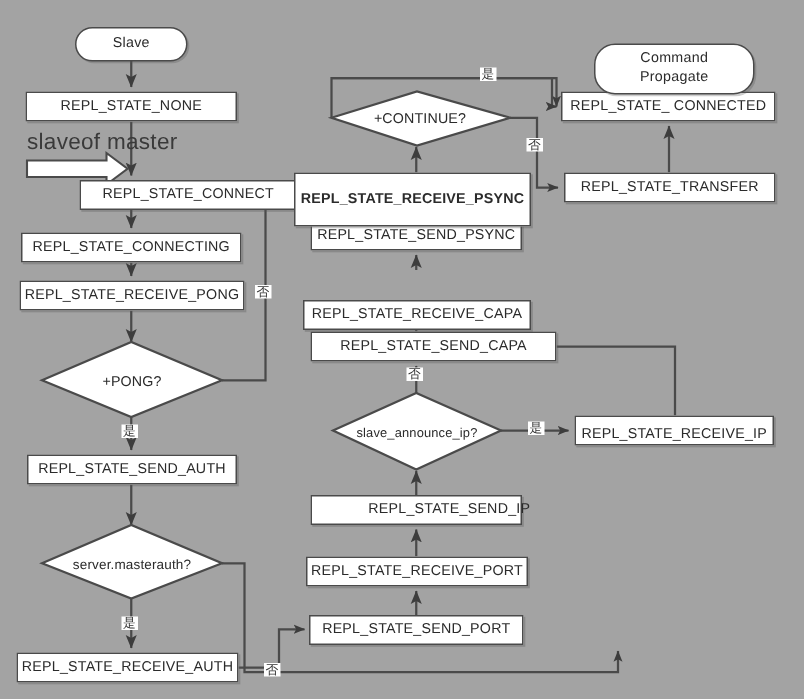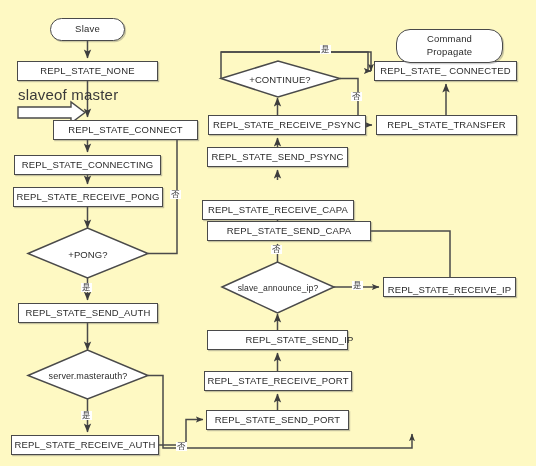--- a/index.html
+++ b/index.html
@@ -5,21 +5,21 @@
 <style>
   html,body{margin:0;padding:0;background:#ffffff;}
   body{
     font-family:"Liberation Sans","DejaVu Sans",sans-serif;
     -webkit-font-smoothing:antialiased;
   }
   #canvas{
     position:relative;
     width:536px;
     height:466px;
-    background:#fef9c3;
+    background:#a3a3a3;
     overflow:hidden;
   }
   svg#wires{
     position:absolute;
     left:0;top:0;
     width:536px;height:466px;
     pointer-events:none;
   }
   .node{
     position:absolute;
@@ -202,21 +202,21 @@
   </div>
 
   <div class="node box" style="left:202px;top:180px;width:152px;height:20px;margin-top:20px;">
     <span>REPL_STATE_RECEIVE_CAPA</span>
   </div>
 
   <div class="node box" style="left:207px;top:147px;width:141px;height:20px;">
     <span>REPL_STATE_SEND_PSYNC</span>
   </div>
 
-  <div class="node box" style="left:208px;top:115px;width:158px;height:20px;">
+  <div class="node box" style="left:196px;top:115px;width:158px;height:36px;font-weight:bold;">
     <span>REPL_STATE_RECEIVE_PSYNC</span>
   </div>
 
   <div class="node box" style="left:376px;top:115px;width:141px;height:20px;">
     <span>REPL_STATE_TRANSFER</span>
   </div>
 
   <div class="node box" style="left:374px;top:61px;width:143px;height:20px;">
     <span>REPL_STATE_ CONNECTED</span>
   </div>

